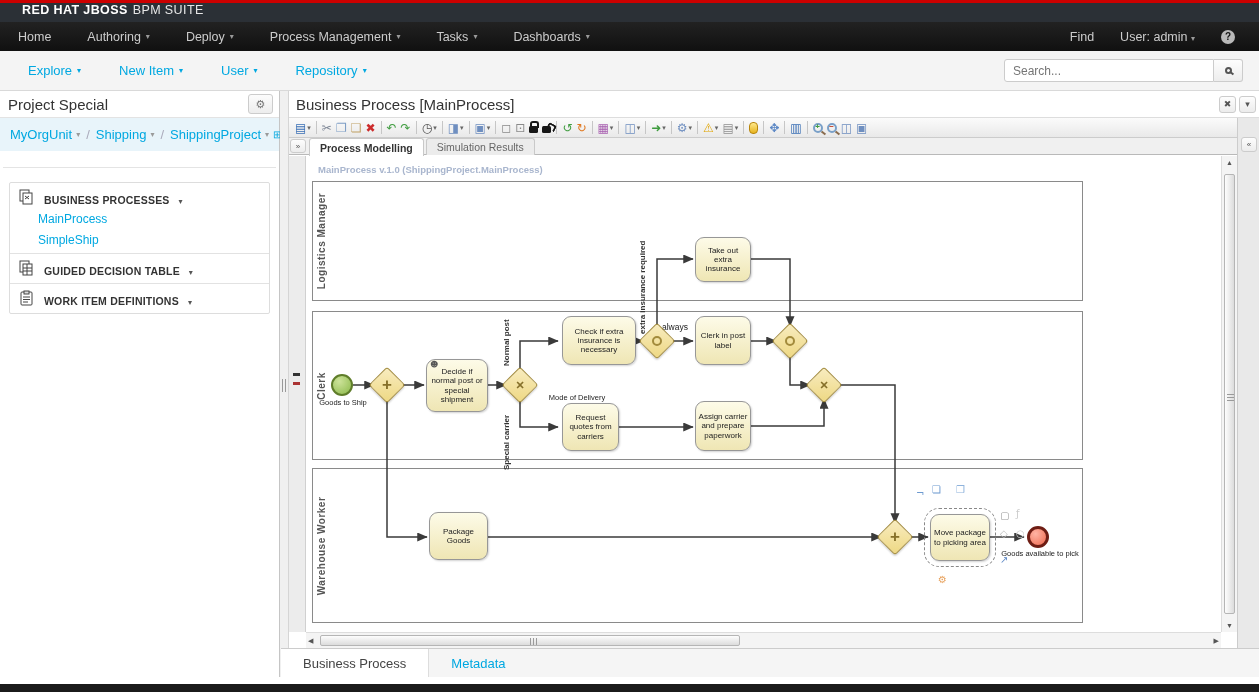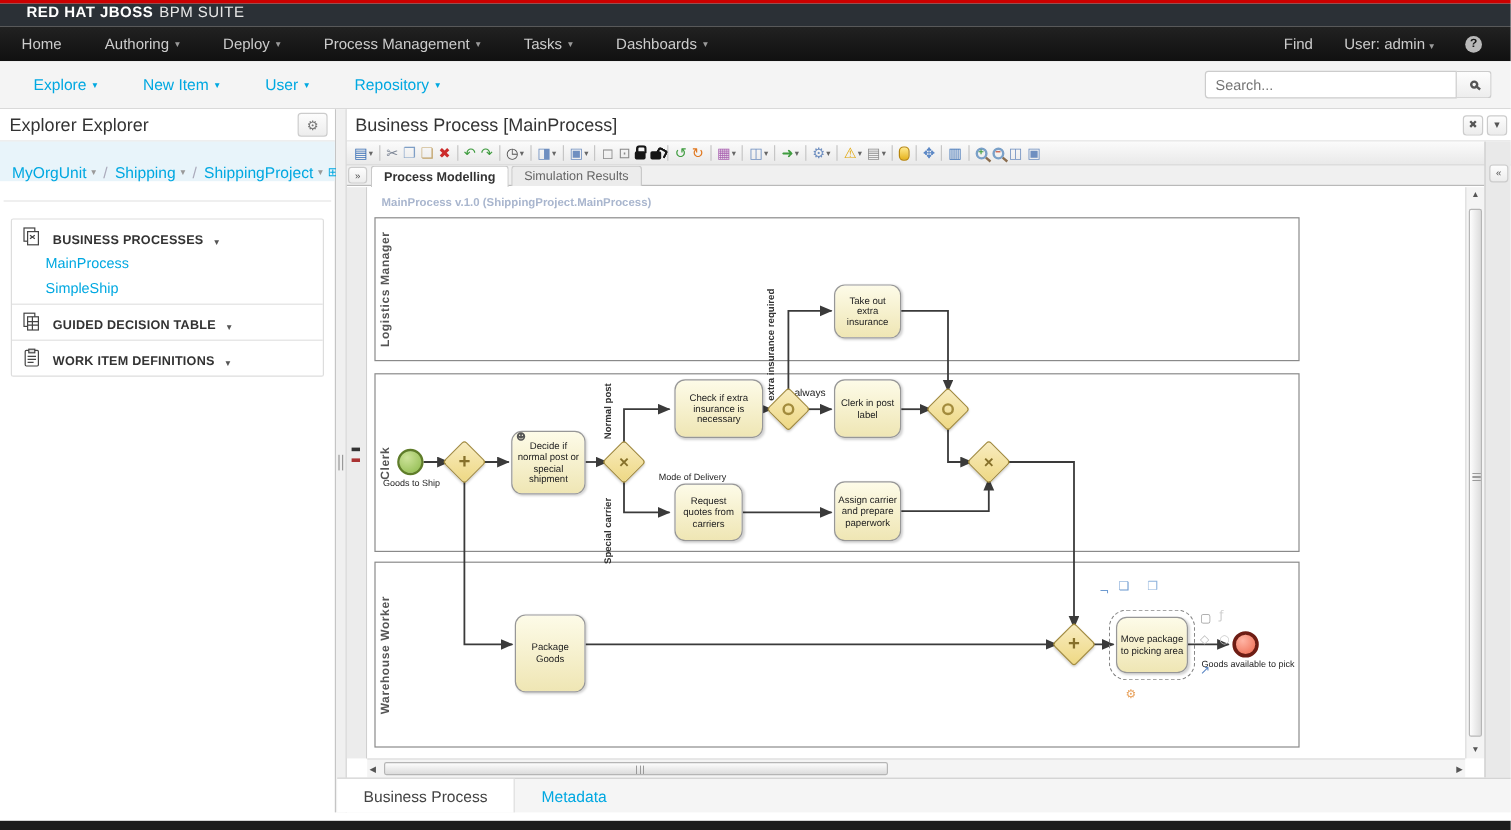--- a/index.html
+++ b/index.html
@@ -33,21 +33,21 @@
     background:linear-gradient(#fdfdfd,#ededed);display:flex;align-items:center;justify-content:center;cursor:pointer}
   .ico-mag{width:7px;height:7px;border:2px solid #555;border-radius:50%;position:relative;display:inline-block}
   .ico-mag::after{content:"";position:absolute;width:5px;height:2px;background:#555;right:-4px;bottom:-2px;transform:rotate(40deg)}
 
   
   #explorer{left:0;top:91px;width:280px;height:586px;background:#fff;border-right:1px solid #c5c5c5}
   .panel-head{height:27px;display:flex;align-items:center;border-bottom:1px solid #e3e3e3;background:#fff}
   .panel-title{font-size:15px;color:#333;padding-left:8px}
   #gear-btn{margin-left:auto;margin-right:6px;width:25px;height:20px;border:1px solid #ccc;border-radius:3px;
     background:linear-gradient(#fcfcfc,#ededed);color:#777;font-size:11px;display:flex;align-items:center;justify-content:center;cursor:pointer}
-  #breadcrumb{height:33px;background:#e8f4fa;display:flex;align-items:flex-end;padding-left:10px;
+  #breadcrumb{height:33px;background:#e8f4fa;display:flex;align-items:center;padding-left:10px;
     font-size:13px;color:#00a8e1;gap:4px;white-space:nowrap}
   #breadcrumb .sep{color:#aab;padding:0 2px}
   #breadcrumb .crumb{display:flex;align-items:center;gap:4px;cursor:pointer}
   #explorer hr{border:none;border-top:1px solid #e4e4e4;margin:16px 3px 14px 3px}
   #sections{margin:0 9px;border:1px solid #ddd;border-radius:2px}
   .section-row{display:flex;align-items:flex-end;gap:9px;padding:6px 8px;cursor:pointer}
   .section-label{font-size:10.5px;font-weight:bold;color:#333;letter-spacing:.2px}
   .section-caret{font-size:8px;color:#555}
   .section-links{padding:0 0 6px 28px;display:flex;flex-direction:column;gap:7px}
   .section-links a{color:#00a8e1;font-size:12px;text-decoration:none;cursor:pointer}
@@ -208,21 +208,21 @@
   <div id="search-wrap">
     <input id="search-input" placeholder="Search..." style="">
     <span id="search-btn">
       <span class="ico-mag"></span>
     </span>
   </div>
 </div>
 
 <aside class="abs" id="explorer">
   <div class="panel-head">
-    <span class="panel-title">Explorer Explorer</span>
+    <span class="panel-title">Project Special</span>
     <span id="gear-btn">⚙</span>
   </div>
   <div id="breadcrumb">
     <span class="crumb">
       <span>MyOrgUnit</span>
         <span class="caret">▾</span>
     </span>
       <span class="sep">/</span>
     <span class="crumb">
       <span>Shipping</span>
@@ -480,21 +480,21 @@
     </div>
     <div class="gw" style="left: 505px; top: 216px;">
       <span class="sym x">✕</span>
     </div>
     <div class="task" style="left: 256px; top: 247px; width: 57px; height: 48px;">
       <span>Request quotes from carriers</span>
     </div>
     <div class="task" style="left: 389px; top: 245px; width: 56px; height: 50px;">
       <span>Assign carrier and prepare paperwork</span>
     </div>
-    <div class="task" style="left: 123px; top: 356px; width: 59px; height: 65px;">
+    <div class="task" style="left: 123px; top: 356px; width: 59px; height: 48px;">
       <span>Package Goods</span>
     </div>
     <div class="gw" style="left: 576px; top: 368px;">
       <span class="sym plus">+</span>
     </div>
     <div class="task selected" style="left: 624px; top: 358px; width: 60px; height: 47px;">
       <span>Move package to picking area</span>
     </div>
     <div class="evt end" style="left: 721px; top: 370px;"></div>
     <div class="node-label" style="left: 688px; top: 394px; width: 92px;">Goods available to pick</div>

